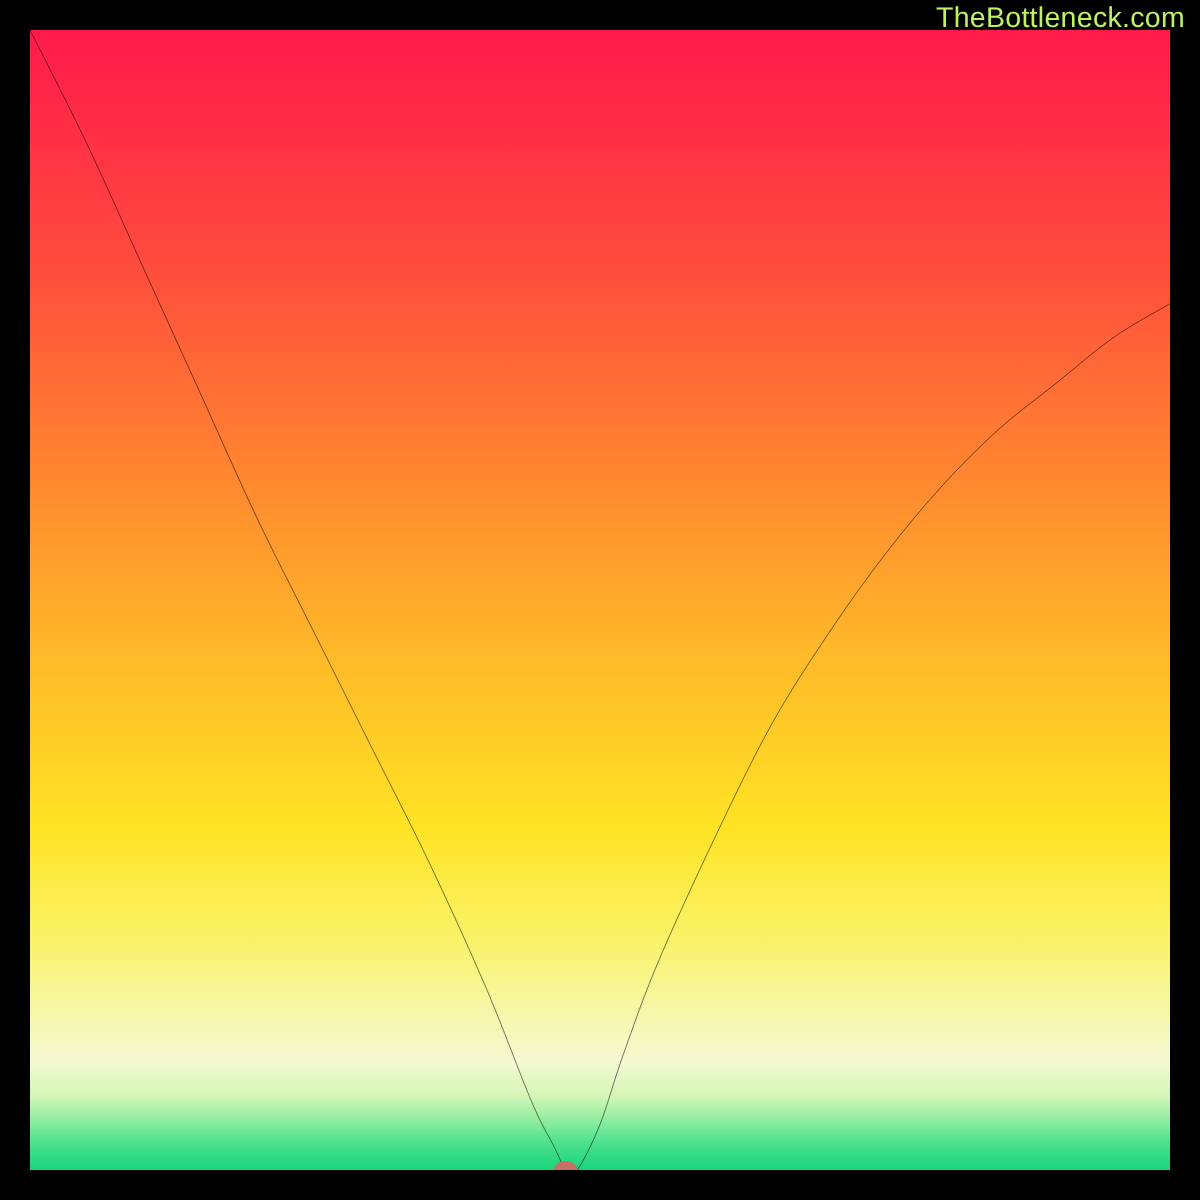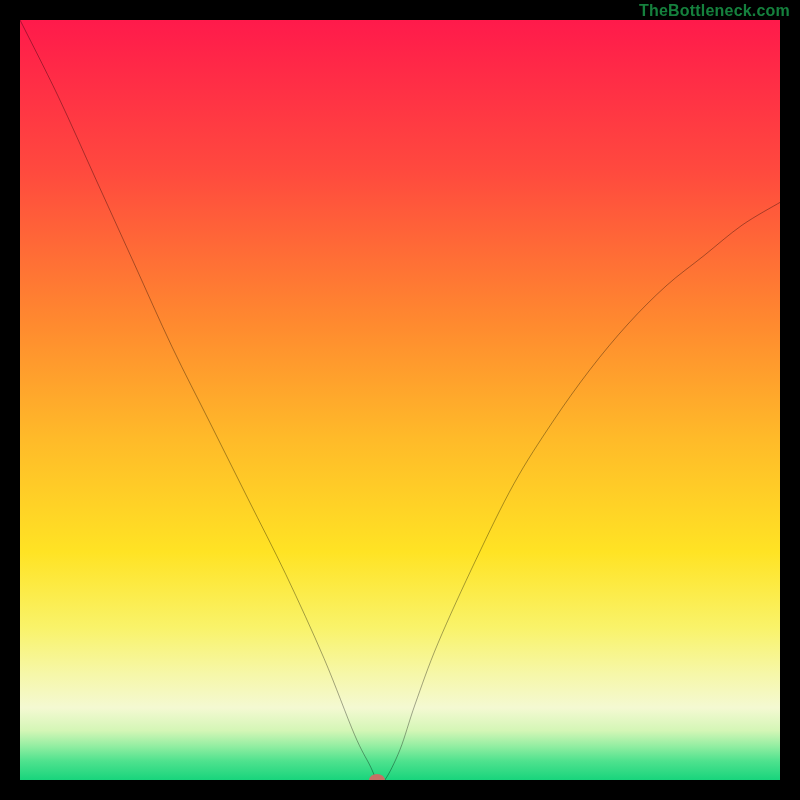--- a/index.html
+++ b/index.html
@@ -43,23 +43,23 @@
     position: absolute;
     width: 16px;
     height: 12px;
     border-radius: 50%;
     transform: translate(-50%, -50%);
   }
   .watermark {
     position: absolute;
     top: 2px;
     right: 10px;
-    font-size: 16px;
-    font-weight: 700;
-    color: #15803d;
+    font-size: 19px;
+    font-weight: 400;
+    color: #bef264;
     letter-spacing: 0.2px;
     user-select: none;
   }
 </style>
 </head>
 <body>
 
 <div class="frame">
 
   <div class="watermark">TheBottleneck.com</div>

